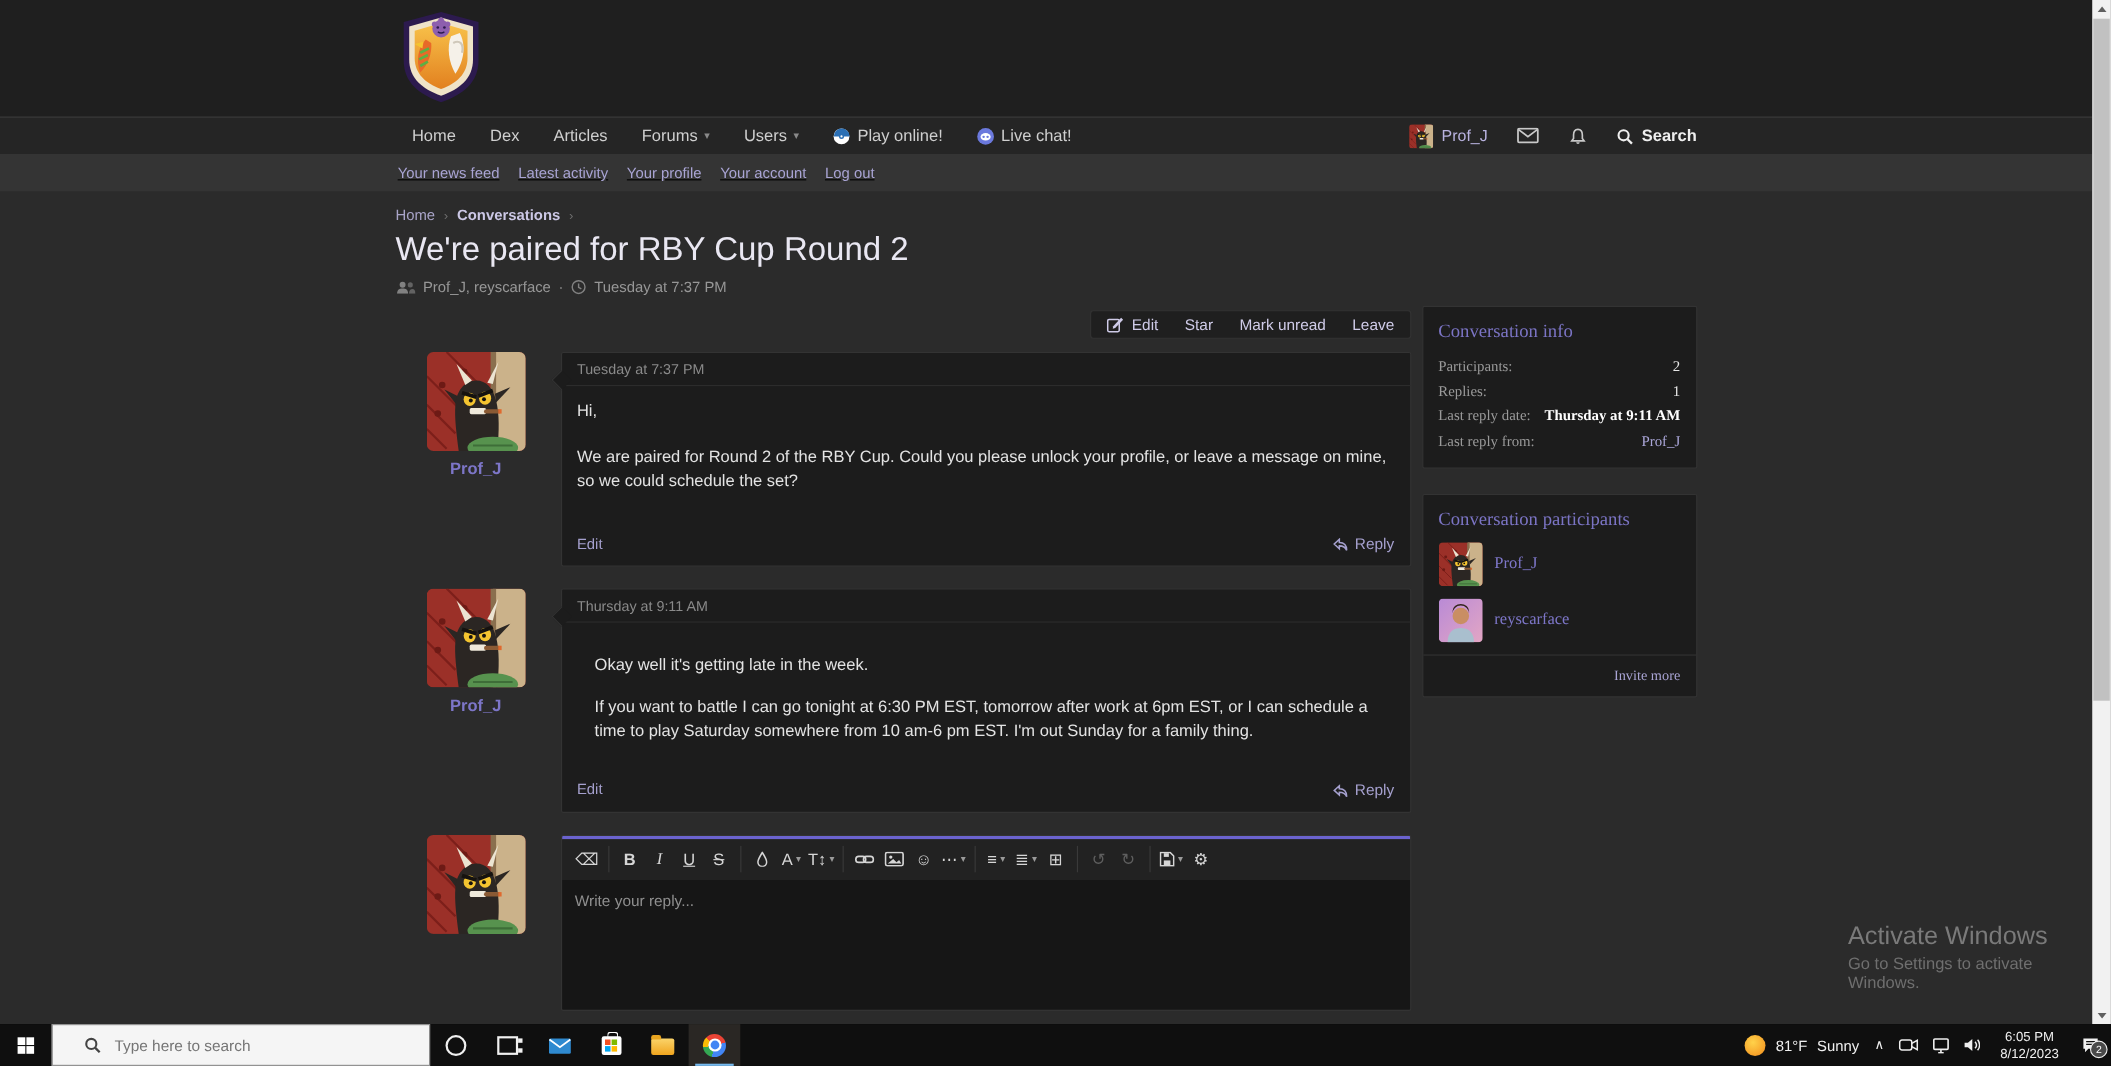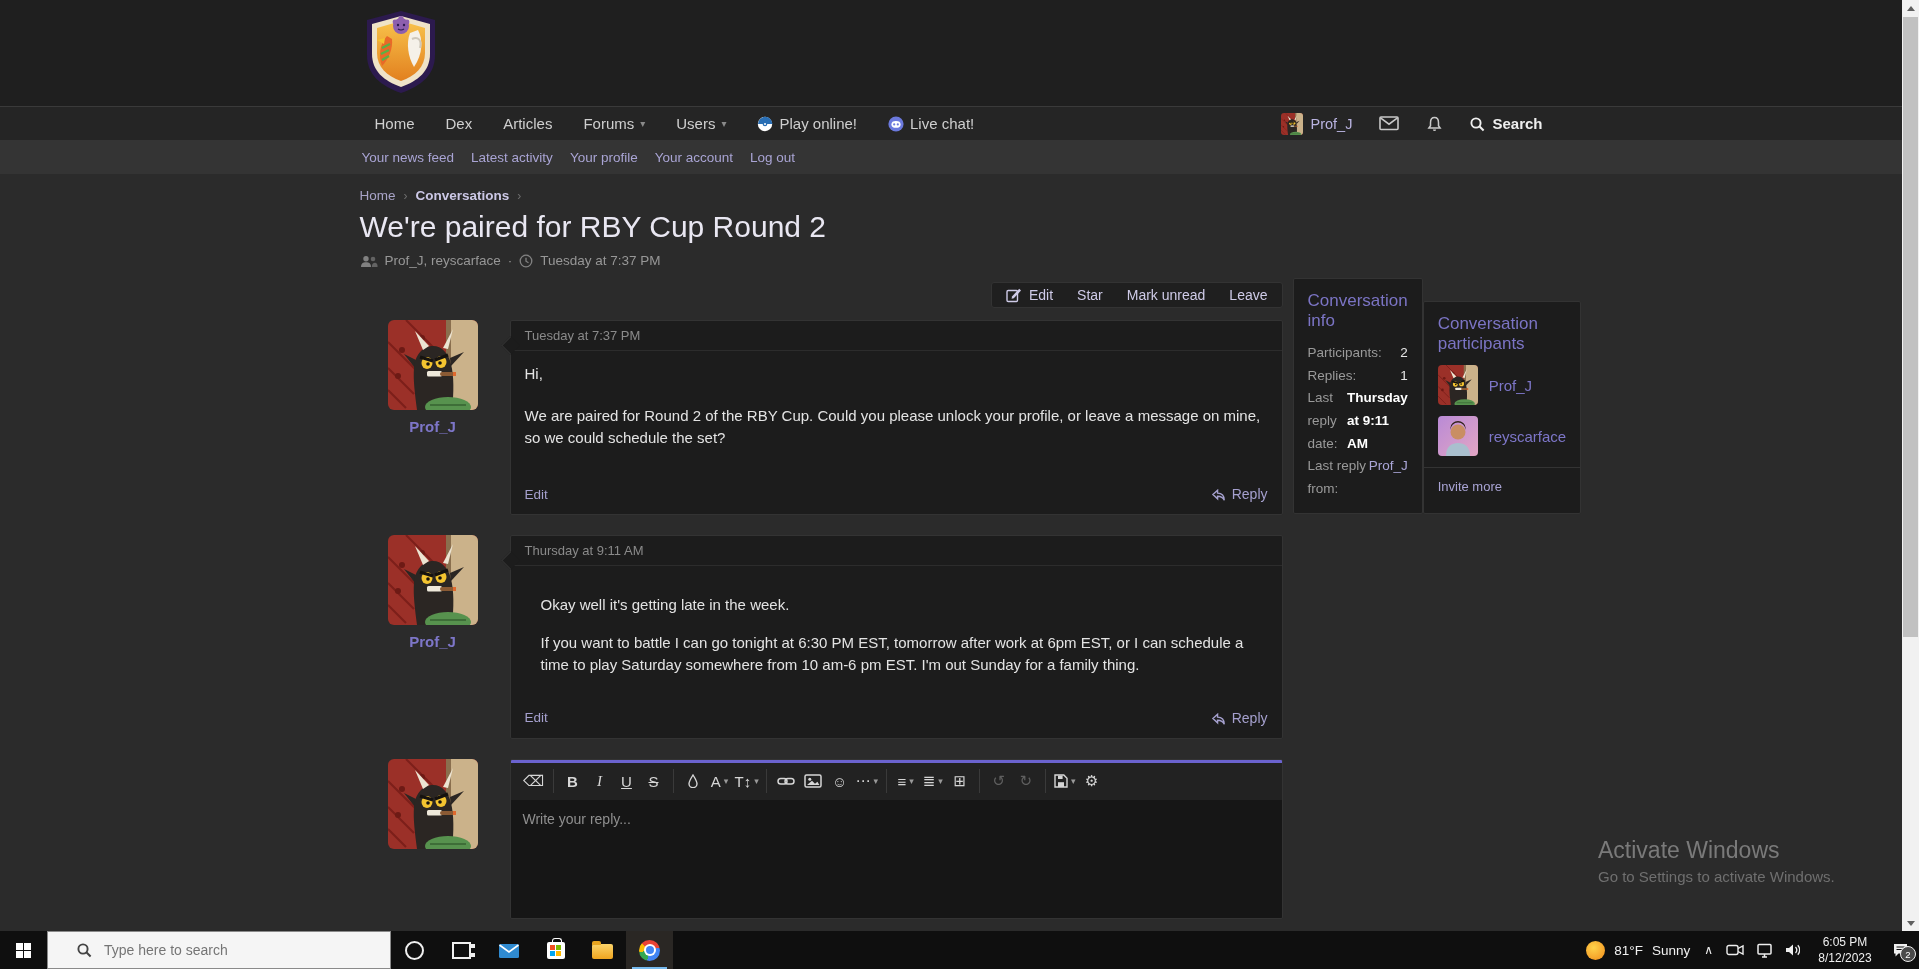--- a/index.html
+++ b/index.html
@@ -15,21 +15,21 @@
   .nav-left{display:flex;align-items:center;gap:31px;padding-left:15px;}
   .nav-item{color:#cfcfcf;font-size:15px;cursor:pointer;display:flex;align-items:center;gap:6px;white-space:nowrap;}
   .nav-caret{color:#8a8a8a;font-size:10px;}
   .nav-right{margin-left:auto;display:flex;align-items:center;gap:26px;}
   .nav-user{display:flex;align-items:center;gap:8px;cursor:pointer;}
   .nav-user .mini-av{width:22px;height:22px;border-radius:3px;overflow:hidden;flex:0 0 22px;}
   .nav-user span{color:#b9b3e0;font-size:14.5px;}
   .nav-ic{color:#c9c9c9;display:flex;align-items:center;cursor:pointer;}
   .nav-search{display:flex;align-items:center;gap:7px;color:#efefef;font-weight:bold;font-size:15px;cursor:pointer;}
   .sub-nav{height:34px;background:#343434;}
-  .sub-nav .container{display:flex;align-items:center;height:34px;gap:17px;padding-left:2px;box-sizing:border-box;}
+  .sub-nav .container{display:flex;align-items:center;height:34px;gap:17px;padding-left:2px;box-sizing:border-box;text-decoration:underline;}
   .sub-link{color:#a9a4d4;font-size:13.5px;cursor:pointer;white-space:nowrap;}
 
   
   .page{padding-top:14px;}
   .breadcrumb{display:flex;align-items:center;gap:8px;font-size:13.5px;margin-bottom:7px;}
   .bc-home{color:#a9a4c8;cursor:pointer;}
   .bc-sep{color:#6e6e6e;font-size:12px;}
   .bc-current{color:#ccc8e6;font-weight:bold;cursor:pointer;}
   .page-title{color:#e9e7f2;font-size:30px;font-weight:400;margin:0 0 9px 0;}
   .thread-meta{display:flex;align-items:center;gap:7px;color:#979797;font-size:13.5px;margin-bottom:14px;}
@@ -72,37 +72,37 @@
   .tb-btn .caret{font-size:9px;color:#9a9a9a;margin-left:2px;}
   .tb-btn.disabled{color:#5f5f5f;cursor:default;}
   .editor-area{height:96px;background:#161616;padding:11px 12px;color:#8f8f8f;font-size:14px;cursor:text;}
   .editor-actions{display:flex;align-items:flex-start;margin-top:20px;}
   .btn{display:flex;align-items:center;gap:8px;border-radius:3px;padding:8px 14px;font-size:14px;cursor:pointer;white-space:nowrap;}
   .btn-attach{background:#232323;border:1px solid #3a3a3a;color:#e3e3e3;}
   .btn-post{color:#fff;margin-left:auto;margin-right:6px;}
   .btn-preview{color:#000000;}
 
   
-  .sidebar{display:flex;flex-direction:row;margin-top:-4px;}
+  .sidebar{display:flex;flex-direction:column;margin-top:-4px;font-family:Liberation Serif, serif;}
   .panel{background:#1c1c1c;border:1px solid #333;border-radius:2px;padding:12px 14px;}
   .panel-title{color:#7b74c4;font-size:17px;margin:0 0 11px 0;font-weight:400;cursor:pointer;}
   .info-row{display:flex;justify-content:space-between;font-size:13.5px;line-height:1.68;}
   .info-label{color:#9a9a9a;}
   .info-value{color:#e6e6e6;}
   .info-value.bold{font-weight:bold;color:#fff;}
   .info-value.link{color:#aaa6d8;cursor:pointer;}
   .panel.participants{margin-top:23px;}
   .member-row{display:flex;align-items:center;gap:11px;margin-bottom:11px;cursor:pointer;}
   .member-av{width:40px;height:40px;border-radius:4px;overflow:hidden;flex:0 0 40px;}
   .member-name{color:#7d76c8;font-size:15px;}
-  .panel-foot{border-top:1px solid #333;margin:2px -14px -12px;padding:9px 14px 10px;}
+  .panel-foot{border-top:1px solid #333;margin:2px -14px -12px;padding:9px 14px 10px;text-align:right;}
   .invite-link{color:#a9a4d4;font-size:13px;cursor:pointer;}
 
   
-  .watermark{position:absolute;left:1598px;top:837px;pointer-events:none;}
+  .watermark{position:absolute;left:1680px;top:837px;pointer-events:none;}
   .wm1{color:#7a7a7a;font-size:23px;}
   .wm2{color:#6f6f6f;font-size:15px;margin-top:4px;}
 
   
   .scrollbar{position:absolute;top:0;right:0;width:17px;height:931px;background:#f1f1f1;}
   .sb-arrow{position:absolute;left:0;width:17px;height:16px;display:flex;align-items:center;justify-content:center;cursor:pointer;}
   .sb-arrow.up{top:0;}
   .sb-arrow.down{bottom:0;}
   .tri-up{width:0;height:0;border-left:4px solid transparent;border-right:4px solid transparent;border-bottom:5px solid #5f5f5f;}
   .tri-down{width:0;height:0;border-left:4px solid transparent;border-right:4px solid transparent;border-top:5px solid #5f5f5f;}

